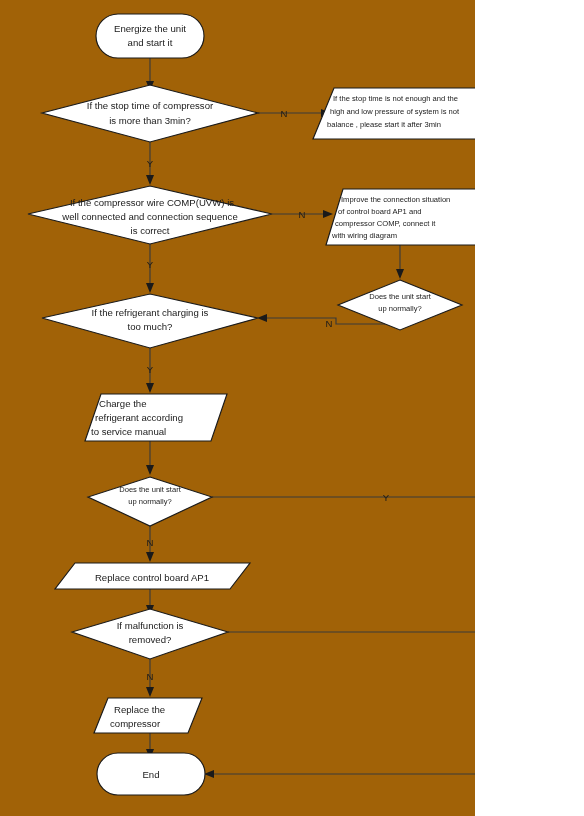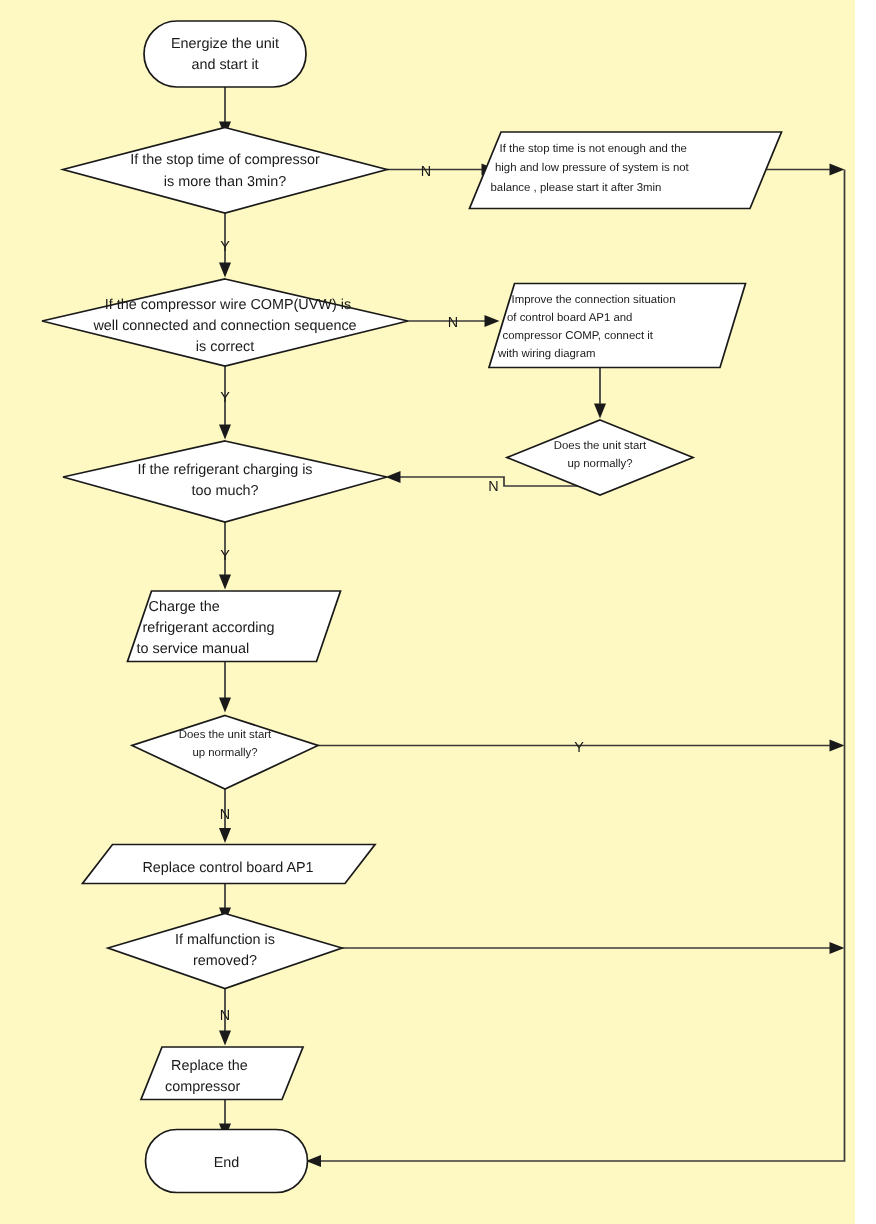--- a/index.html
+++ b/index.html
@@ -5,23 +5,23 @@
   html, body {
     margin: 0;
     padding: 0;
     background: #ffffff;
   }
   body {
     font-family: "Liberation Sans", sans-serif;
   }
   #flowchart-root {
     position: relative;
-    width: 570px;
+    width: 475px;
     height: 816px;
-    background: #fef9c3;
+    background: #a16207;
     overflow: hidden;
   }
   svg.flow {
     display: block;
     width: 584px;
     height: 816px;
   }
   .shape {
     fill: #ffffff;
     stroke: #1a1a1a;

